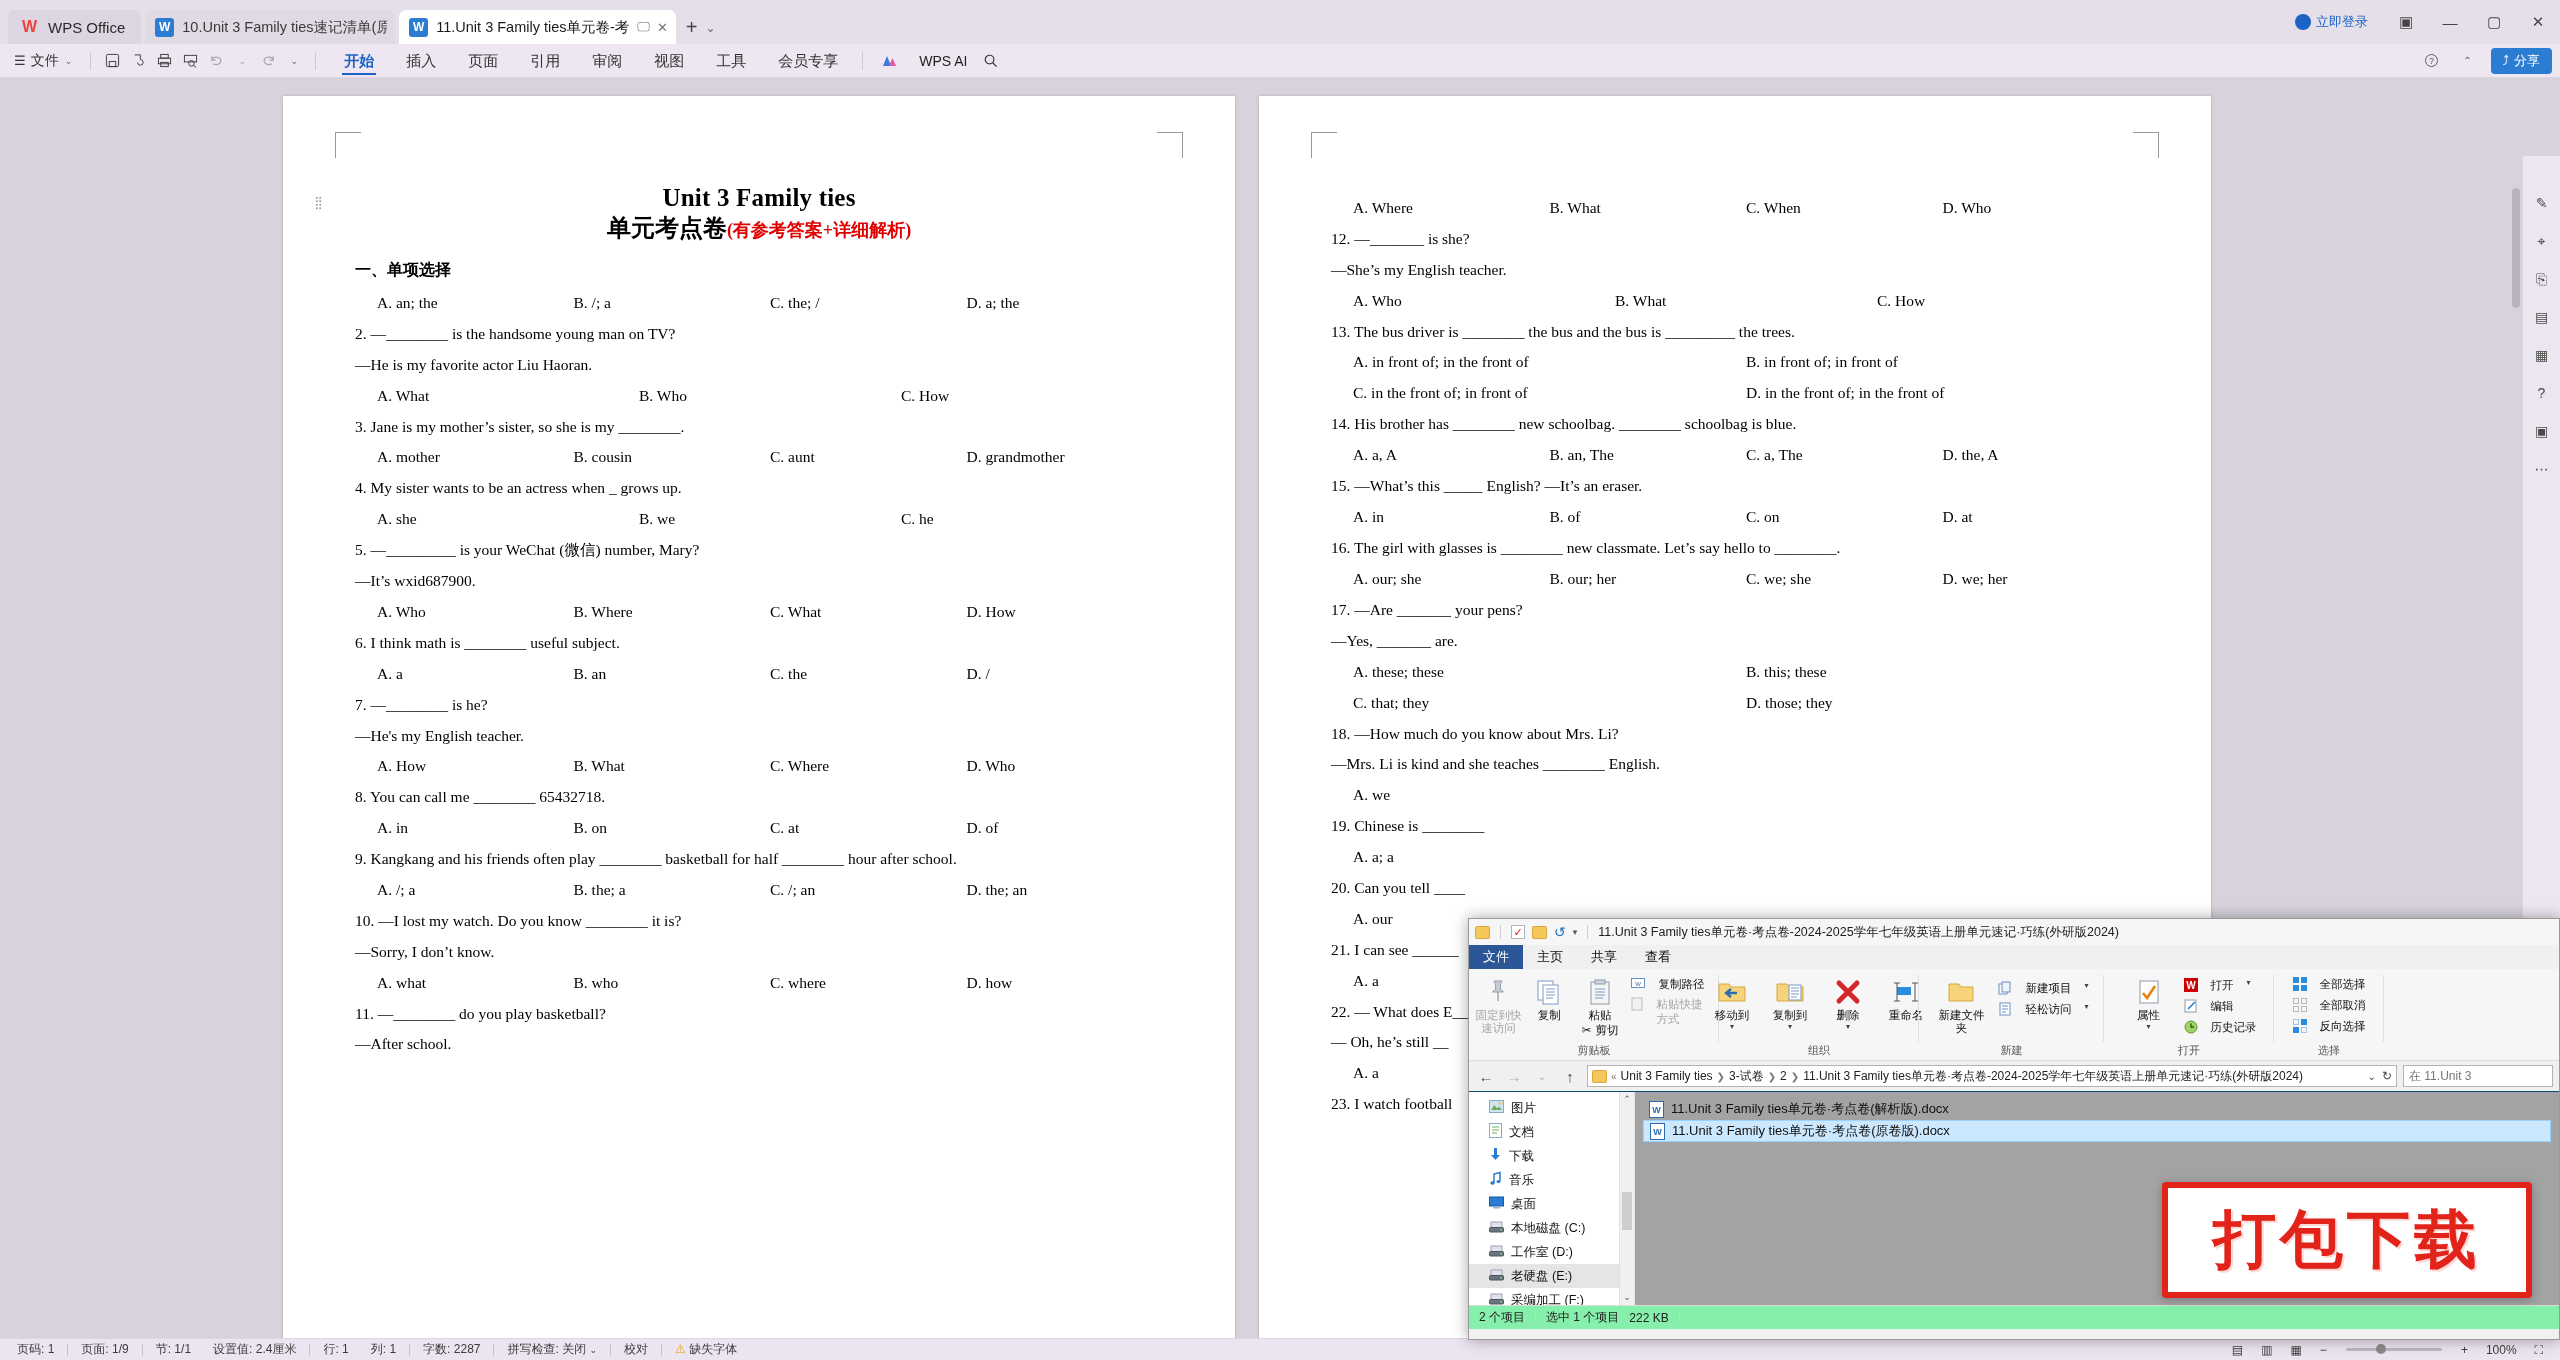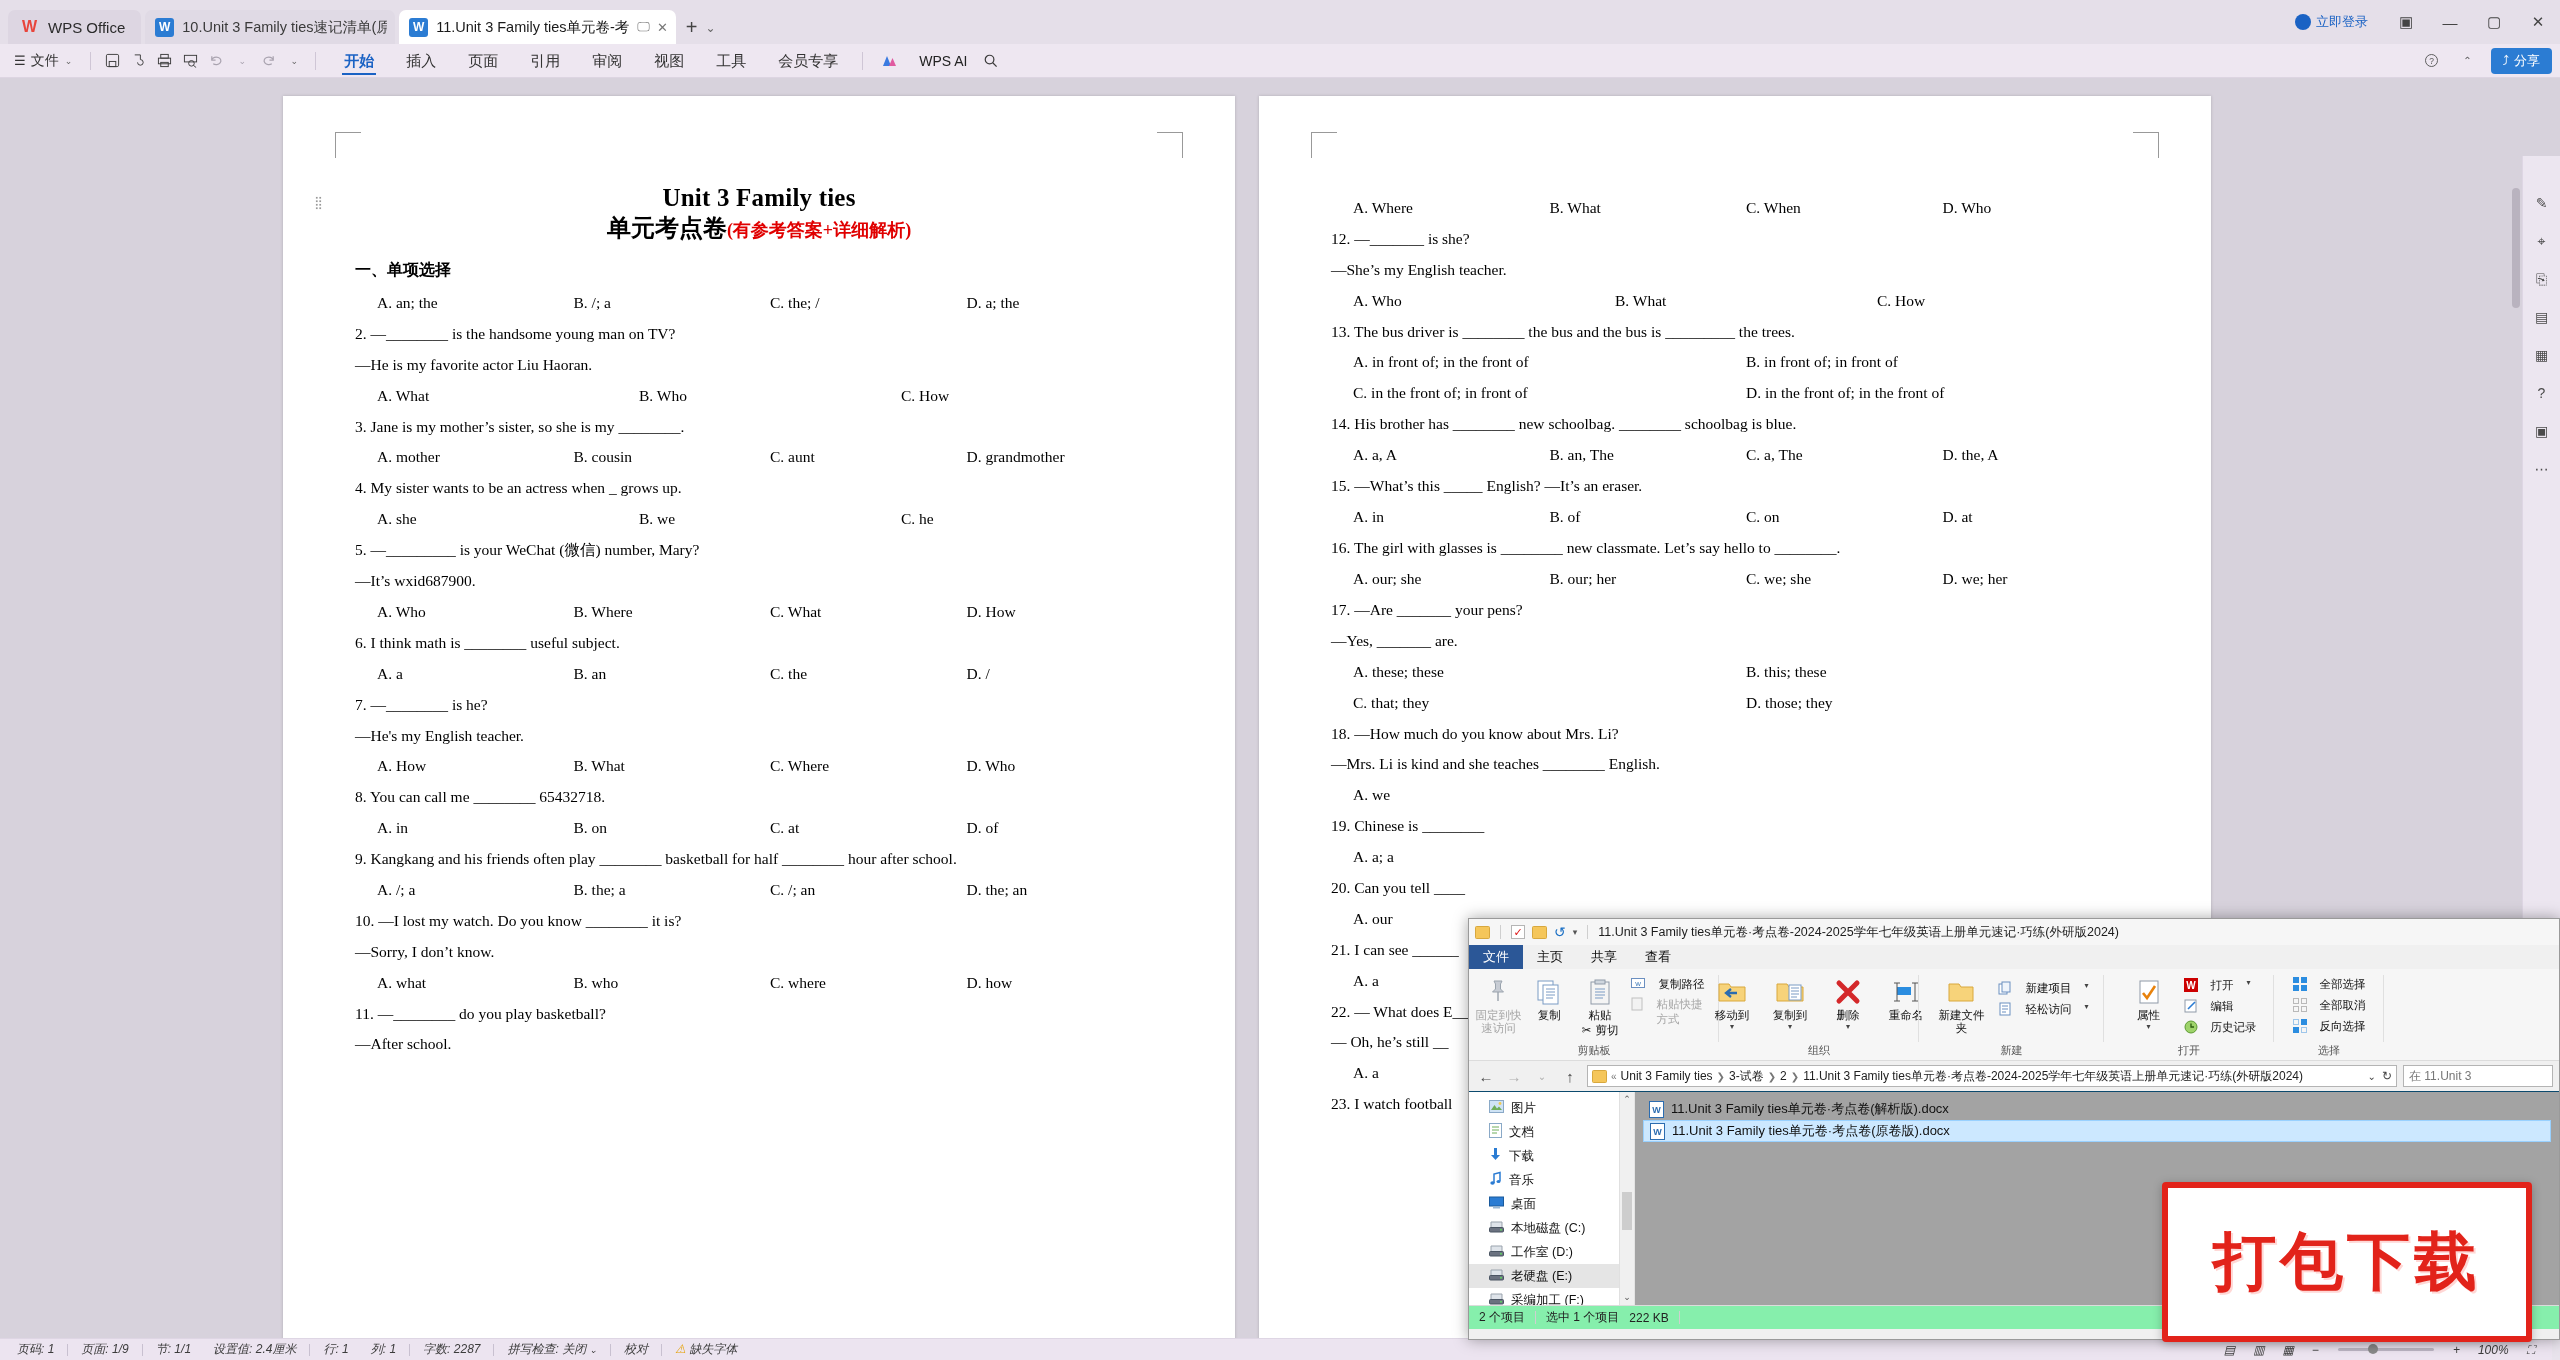--- a/index.html
+++ b/index.html
@@ -113,23 +113,23 @@
     position:absolute; right: 0; top: 78px; bottom: 22px; width: 38px;
     background:#ece6f0; border-left:1px solid #ded6e4;
     display:flex; flex-direction:column; align-items:center; padding-top: 36px; gap: 16px;
   }
   .vtool .vi { width: 22px; height: 22px; color:#4a4a4a; display:flex;
                align-items:center;justify-content:center; font-size: 14px; }
   .vscroll { position:absolute; right:40px; top: 110px; width: 8px; height: 120px;
              background:#b9b3bf; border-radius: 4px; }
   
   .statusbar {
-    position:absolute; left:0; right:8px; bottom:0; height:22px; background:#ece4f0;
+    position:absolute; left:0; right:0; bottom:0; height:22px; background:#ece4f0;
     display:flex; align-items:center; font-size: 12px; color:#3c3c3c;
-    padding: 0 8px; gap: 4px; border-top:1px solid #ded6e4;font-style:italic;
+    padding: 0 8px; gap: 4px; border-top:1px solid #ded6e4;
   }
   .sb { padding: 0 9px; white-space: nowrap; }
   .sb-div { width:1px;height:12px;background:#c8c0d0; }
   .sb-right { margin-left:auto; display:flex; align-items:center; gap:0; }
   .zoomtrack { width: 96px; height: 3px; background:#bdb6c4; border-radius:2px;
                position:relative; margin: 0 10px; }
   .zoomknob { position:absolute; left: 30px; top:-4px; width:10px;height:10px;
               background:#8a8a8a; border-radius:50%; }
   
   .explorer {
@@ -197,21 +197,21 @@
   .fileitem.sel { background:#cce8ff; border:1px solid #99d1ff; }
   .wordicon { width: 15px; height: 17px; background:#fff; border:1px solid #2b6cb0;
               position:relative; font-size:9px; color:#2b6cb0; font-weight:bold;
               text-align:center; line-height:16px; }
   .ex-status { height: 24px; background:#86efac; border-top:1px solid #dcdcdc;
                display:flex; align-items:center; font-size: 12px; color:#222; }
   .ex-status .c { padding: 0 10px; }
   .ex-status .vs { width:1px;height:13px;background:#cfcfcf; }
   
   .stamp {
-    position:absolute; left: 2162px; top: 1182px; width: 370px; height: 160px;
+    position:absolute; left: 2162px; top: 1182px; width: 370px; height: 116px;
     background:#ffffff; border: 6px solid #e2231a; border-radius: 4px;
     display:flex; align-items:center; justify-content:center;
     box-shadow: 0 2px 10px rgba(0,0,0,.25);
   }
   .stamp span {
     font-family: "DejaVu Sans", sans-serif; font-weight: bold;
     font-size: 63px; color:#e2231a; letter-spacing: 4px;
     text-shadow: 2px 2px 0 #ffd7d5;
   }
 </style>

